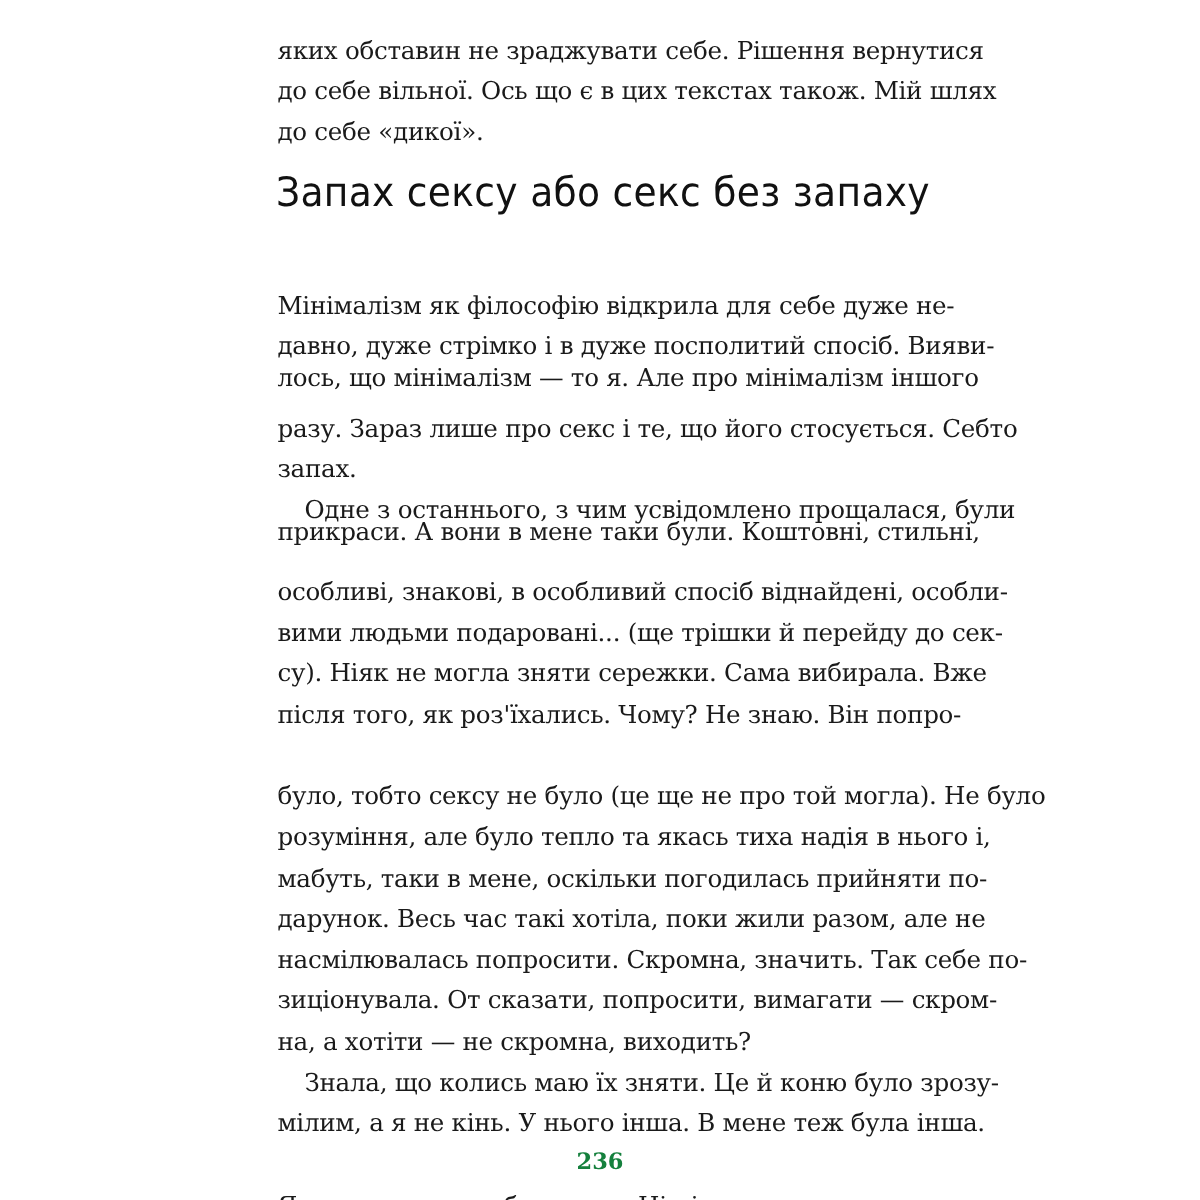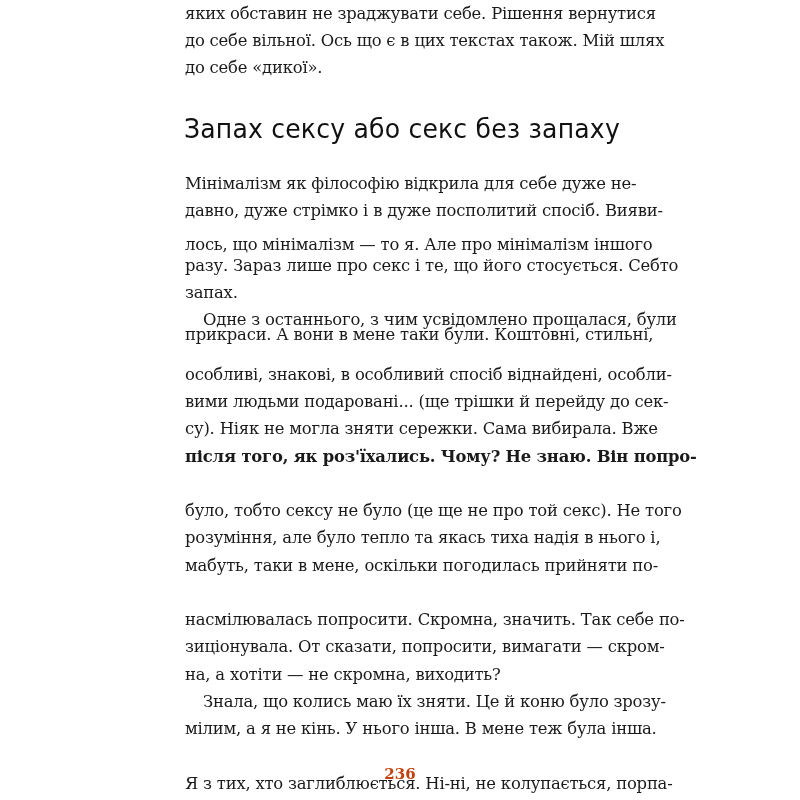--- a/index.html
+++ b/index.html
@@ -13,20 +13,21 @@
     left: 185px;
     width: 428px;
     font-family: "DejaVu Serif", "Liberation Serif", serif;
     font-size: 16.4px;
     color: #1a1a1a;
     white-space: nowrap;
     text-align: justify;
     text-align-last: justify;
     line-height: 20px;
     letter-spacing: -0.2px;
+    margin-top: 20px;
   }
   .line.last { text-align-last: left; }
   .line.indent { left: 203px; width: 410px; }
   .title {
     position: absolute;
     left: 184px;
     top: 113px;
     font-family: "DejaVu Sans", "Liberation Sans", sans-serif;
     font-size: 27px;
     color: #111111;
@@ -36,49 +37,50 @@
     transform-origin: left center;
   }
   .pagenum {
     position: absolute;
     left: 0; width: 800px;
     top: 765px;
     text-align: center;
     font-family: "DejaVu Serif", "Liberation Serif", serif;
     font-weight: bold;
     font-size: 15px;
-    color: #c2410c;
+    color: #15803d;
   }
 </style>
 </head>
 <body>
 
 <div class="page">
 
   <div class="line" style="top:4px">яких обставин не зраджувати себе. Рішення вернутися</div>
   <div class="line" style="top:31px">до себе вільної. Ось що є в цих текстах також. Мій шлях</div>
   <div class="line last" style="top:58px">до себе «дикої».</div>
 
   <div class="title">Запах сексу або секс без запаху</div>
 
   <div class="line" style="top:174px">Мінімалізм як філософію відкрила для себе дуже не-</div>
   <div class="line" style="top: 201.25px;">давно, дуже стрімко і в дуже посполитий спосіб. Вияви-</div>
-  <div class="line" style="top: 235px;">лось, що мінімалізм — то я. Але про мінімалізм іншого</div>
+  <div class="line" style="top: 222px;">лось, що мінімалізм — то я. Але про мінімалізм іншого</div>
   <div class="line" style="top: 255.75px;">разу. Зараз лише про секс і те, що його стосується. Себто</div>
   <div class="line last" style="top: 283px;">запах.</div>
 
   <div class="line indent" style="top: 310.25px;">Одне з останнього, з чим усвідомлено прощалася, були</div>
   <div class="line" style="top: 325px;">прикраси. А вони в мене таки були. Коштовні, стильні,</div>
   <div class="line" style="top: 364.75px;">особливі, знакові, в особливий спосіб віднайдені, особли-</div>
   <div class="line" style="top: 392px;">вими людьми подаровані... (ще трішки й перейду до сек-</div>
   <div class="line" style="top: 419.25px;">су). Ніяк не могла зняти сережки. Сама вибирала. Вже</div>
-  <div class="line" style="top: 446.5px; font-weight: bold;">після того, як роз'їхались. Чому? Не знаю. Він попро-</div>
-  <div class="line" style="top: 501px;">було, тобто сексу не було (це ще не про той секс). Не того</div>
+  <div class="line" style="top: 446.5px;">після того, як роз'їхались. Чому? Не знаю. Він попро-</div>
+  <div class="line" style="top: 501px;">було, тобто сексу не було (це ще не про той могла). Не було</div>
   <div class="line" style="top: 555.5px;">мабуть, таки в мене, оскільки погодилась прийняти по-</div>
   <div class="line" style="top: 528.25px;">розуміння, але було тепло та якась тиха надія в нього і,</div>
+  <div class="line" style="top: 582.75px;">дарунок. Весь час такі хотіла, поки жили разом, але не</div>
   <div class="line" style="top: 610px;">насмілювалась попросити. Скромна, значить. Так себе по-</div>
   <div class="line last" style="top: 664.5px;">на, а хотіти — не скромна, виходить?</div>
   <div class="line" style="top: 637.25px;">зиціонувала. От сказати, попросити, вимагати — скром-</div>
 
   <div class="line indent" style="top: 691.75px;">Знала, що колись маю їх зняти. Це й коню було зрозу-</div>
   <div class="line" style="top: 719px;">мілим, а я не кінь. У нього інша. В мене теж була інша.</div>
   <div class="line" style="top: 773.5px;">Я з тих, хто заглиблюється. Ні-ні, не колупається, порпа-</div>
 
   <div class="pagenum">236</div>
 </div>

